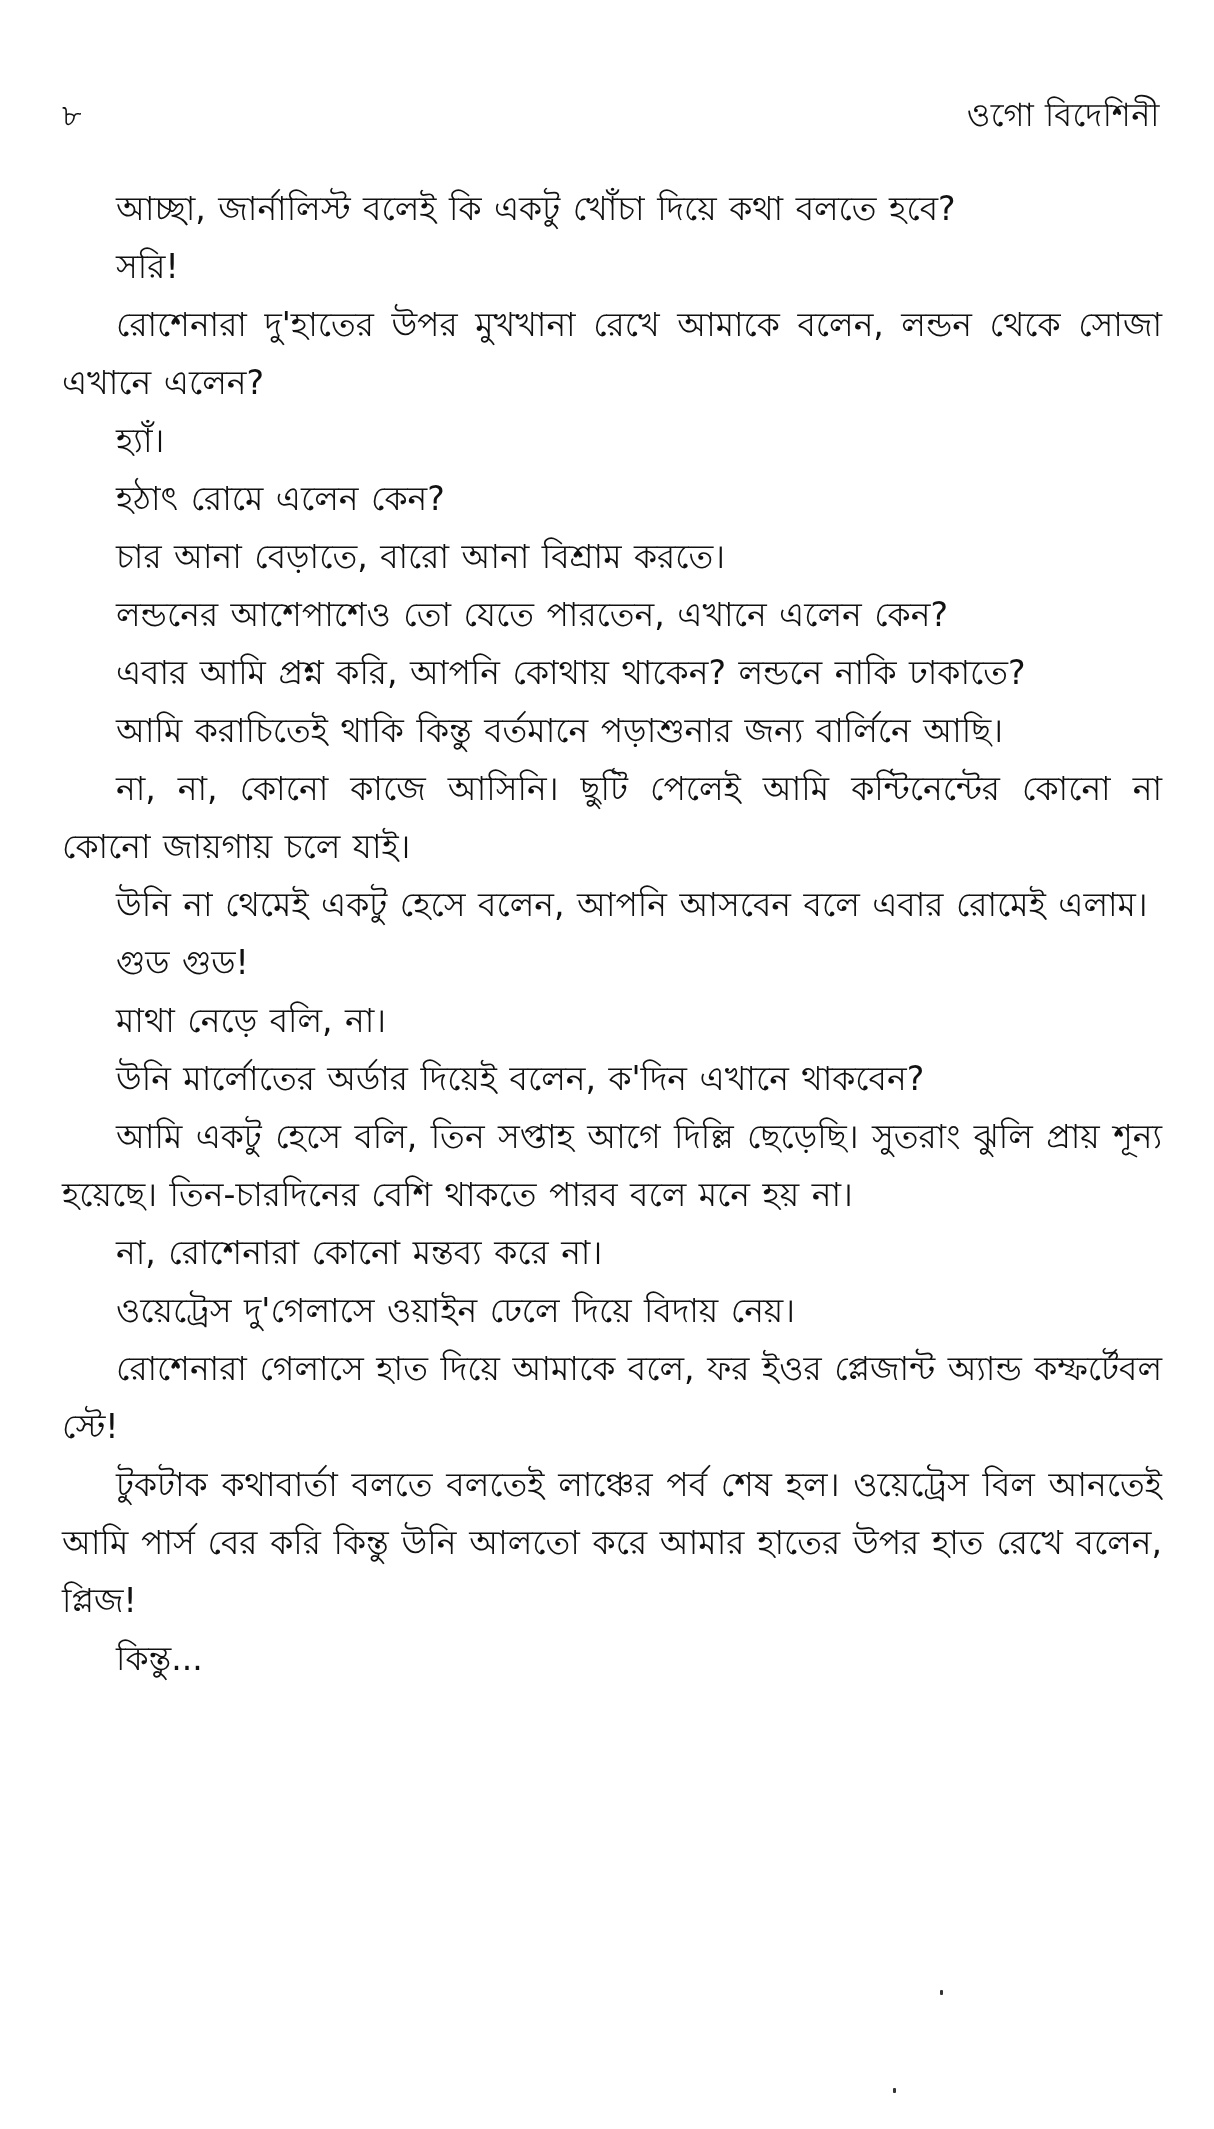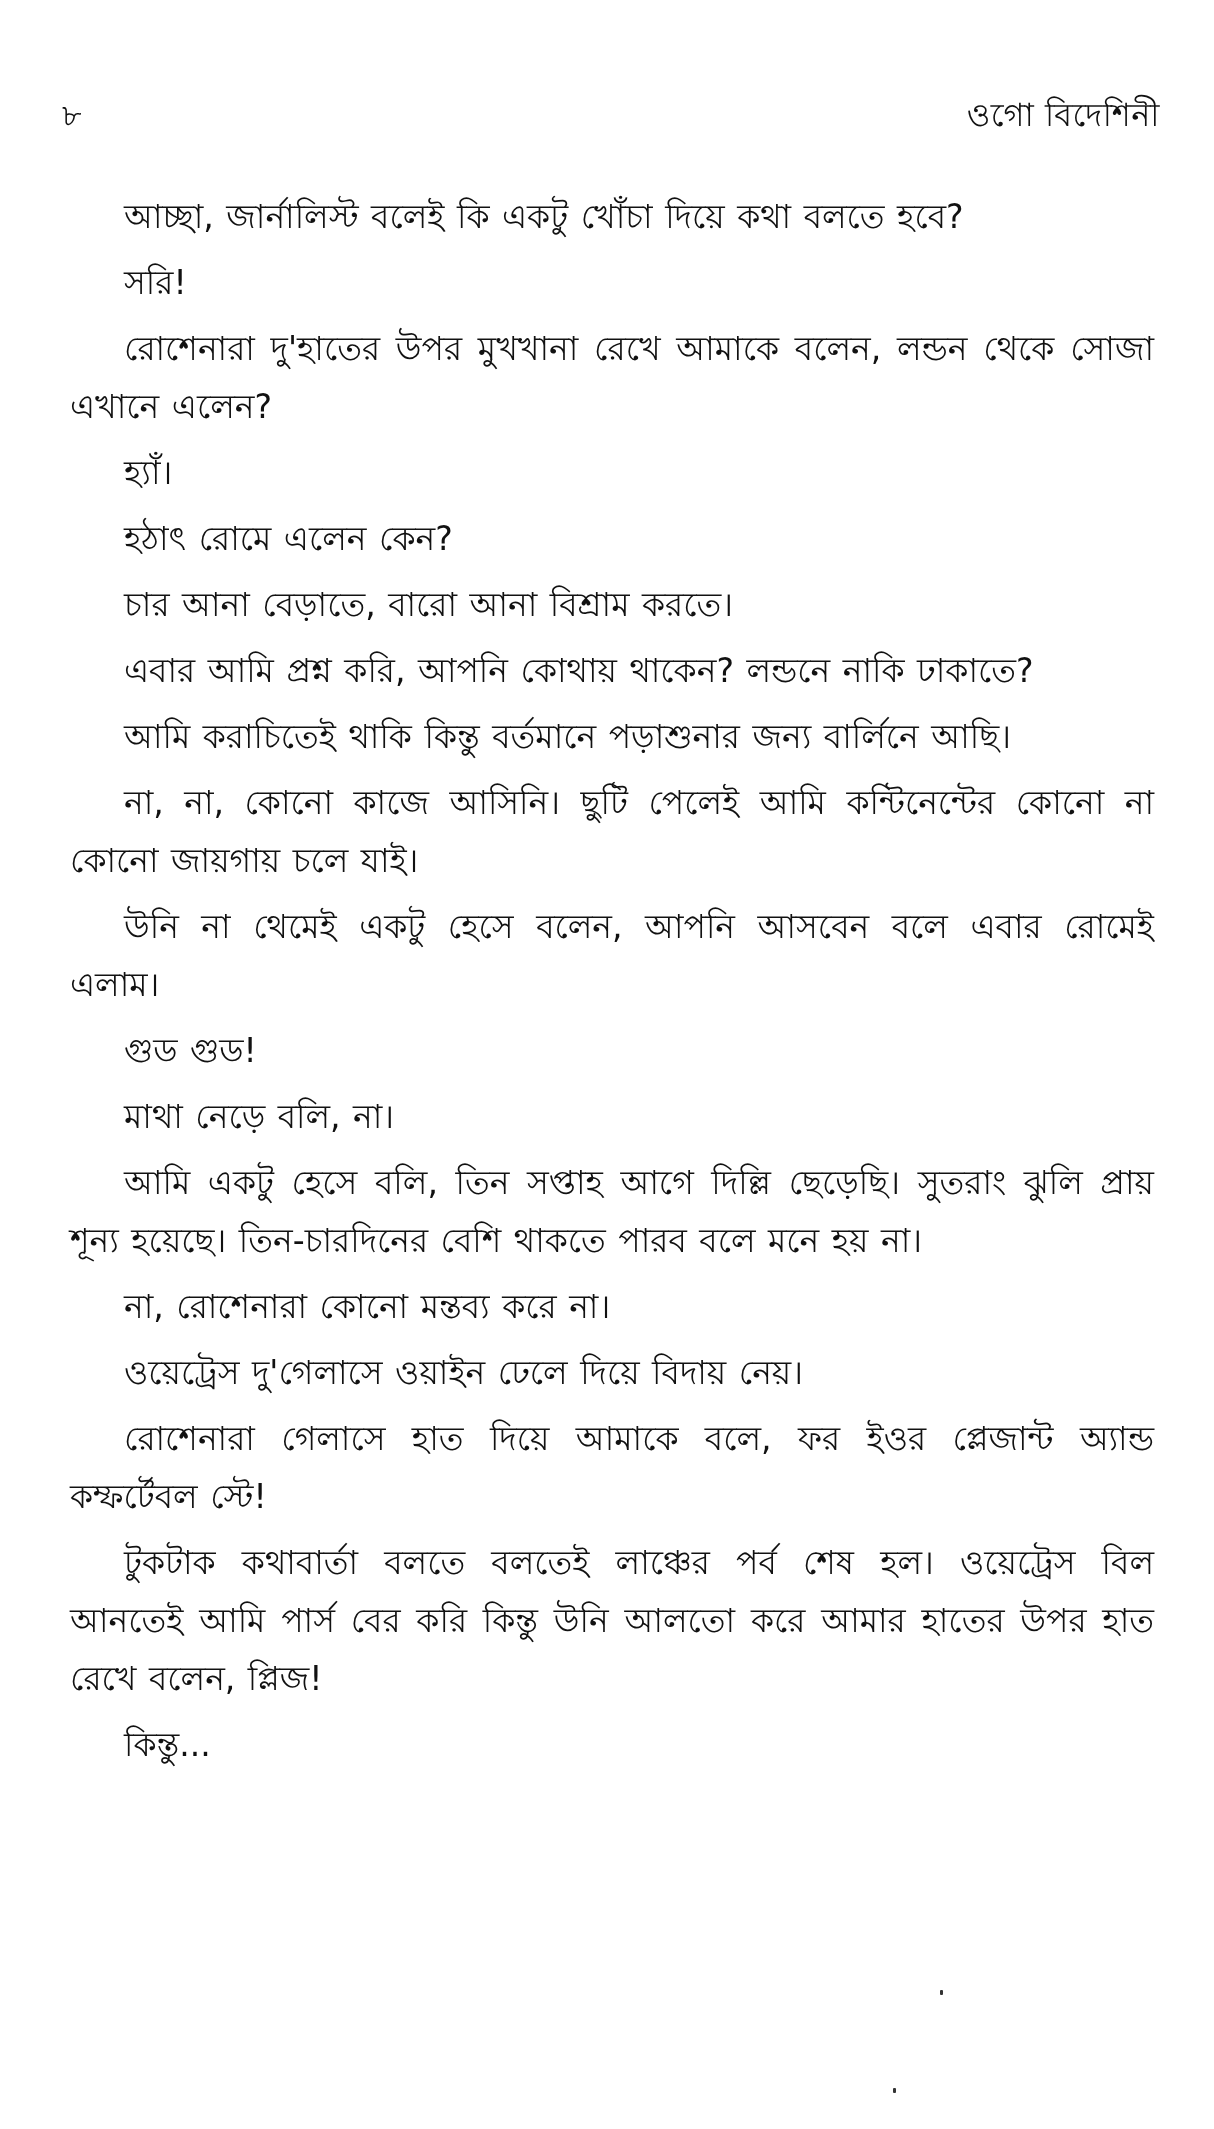--- a/index.html
+++ b/index.html
@@ -26,21 +26,21 @@
   .running-title { font-size: 32px; letter-spacing: 0.5px; }
   .body-text {
     position: absolute;
     top: 180px;
     left: 62px;
     width: 1100px;
   }
   .para {
     font-size: 33px;
     line-height: 58px;
-    margin: 8px;
+    margin: 0;
     text-indent: 54px;
     text-align: justify;
     word-spacing: 2px;
   }
   .speck {
     position: absolute;
     width: 3px; height: 5px;
     background: #333;
     border-radius: 1px;
   }
@@ -53,26 +53,28 @@
   <span class="running-title">ওগো বিদেশিনী</span>
 </div>
 
 <div class="body-text">
   <p class="para">আচ্ছা, জার্নালিস্ট বলেই কি একটু খোঁচা দিয়ে কথা বলতে হবে?</p>
   <p class="para">সরি!</p>
   <p class="para">রোশেনারা দু'হাতের উপর মুখখানা রেখে আমাকে বলেন, লন্ডন থেকে সোজা এখানে এলেন?</p>
   <p class="para">হ্যাঁ।</p>
   <p class="para">হঠাৎ রোমে এলেন কেন?</p>
   <p class="para">চার আনা বেড়াতে, বারো আনা বিশ্রাম করতে।</p>
+  <p class="para">লন্ডনের আশেপাশেও তো যেতে পারতেন, এখানে এলেন কেন?</p>
   <p class="para">এবার আমি প্রশ্ন করি, আপনি কোথায় থাকেন? লন্ডনে নাকি ঢাকাতে?</p>
   <p class="para">আমি করাচিতেই থাকি কিন্তু বর্তমানে পড়াশুনার জন্য বার্লিনে আছি।</p>
   <p class="para">না, না, কোনো কাজে আসিনি। ছুটি পেলেই আমি কন্টিনেন্টের কোনো না কোনো জায়গায় চলে যাই।</p>
   <p class="para">উনি না থেমেই একটু হেসে বলেন, আপনি আসবেন বলে এবার রোমেই এলাম।</p>
   <p class="para">গুড গুড!</p>
   <p class="para">মাথা নেড়ে বলি, না।</p>
+  <p class="para">উনি মার্লোতের অর্ডার দিয়েই বলেন, ক'দিন এখানে থাকবেন?</p>
   <p class="para">আমি একটু হেসে বলি, তিন সপ্তাহ আগে দিল্লি ছেড়েছি। সুতরাং ঝুলি প্রায় শূন্য হয়েছে। তিন-চারদিনের বেশি থাকতে পারব বলে মনে হয় না।</p>
   <p class="para">না, রোশেনারা কোনো মন্তব্য করে না।</p>
   <p class="para">ওয়েট্রেস দু'গেলাসে ওয়াইন ঢেলে দিয়ে বিদায় নেয়।</p>
   <p class="para">রোশেনারা গেলাসে হাত দিয়ে আমাকে বলে, ফর ইওর প্লেজান্ট অ্যান্ড কম্ফর্টেবল স্টে!</p>
   <p class="para">টুকটাক কথাবার্তা বলতে বলতেই লাঞ্চের পর্ব শেষ হল। ওয়েট্রেস বিল আনতেই আমি পার্স বের করি কিন্তু উনি আলতো করে আমার হাতের উপর হাত রেখে বলেন, প্লিজ!</p>
   <p class="para">কিন্তু...</p>
 </div>
 
 <div class="speck" style="left:940px; top:1990px;"></div>
 <div class="speck" style="left:893px; top:2088px;"></div>

